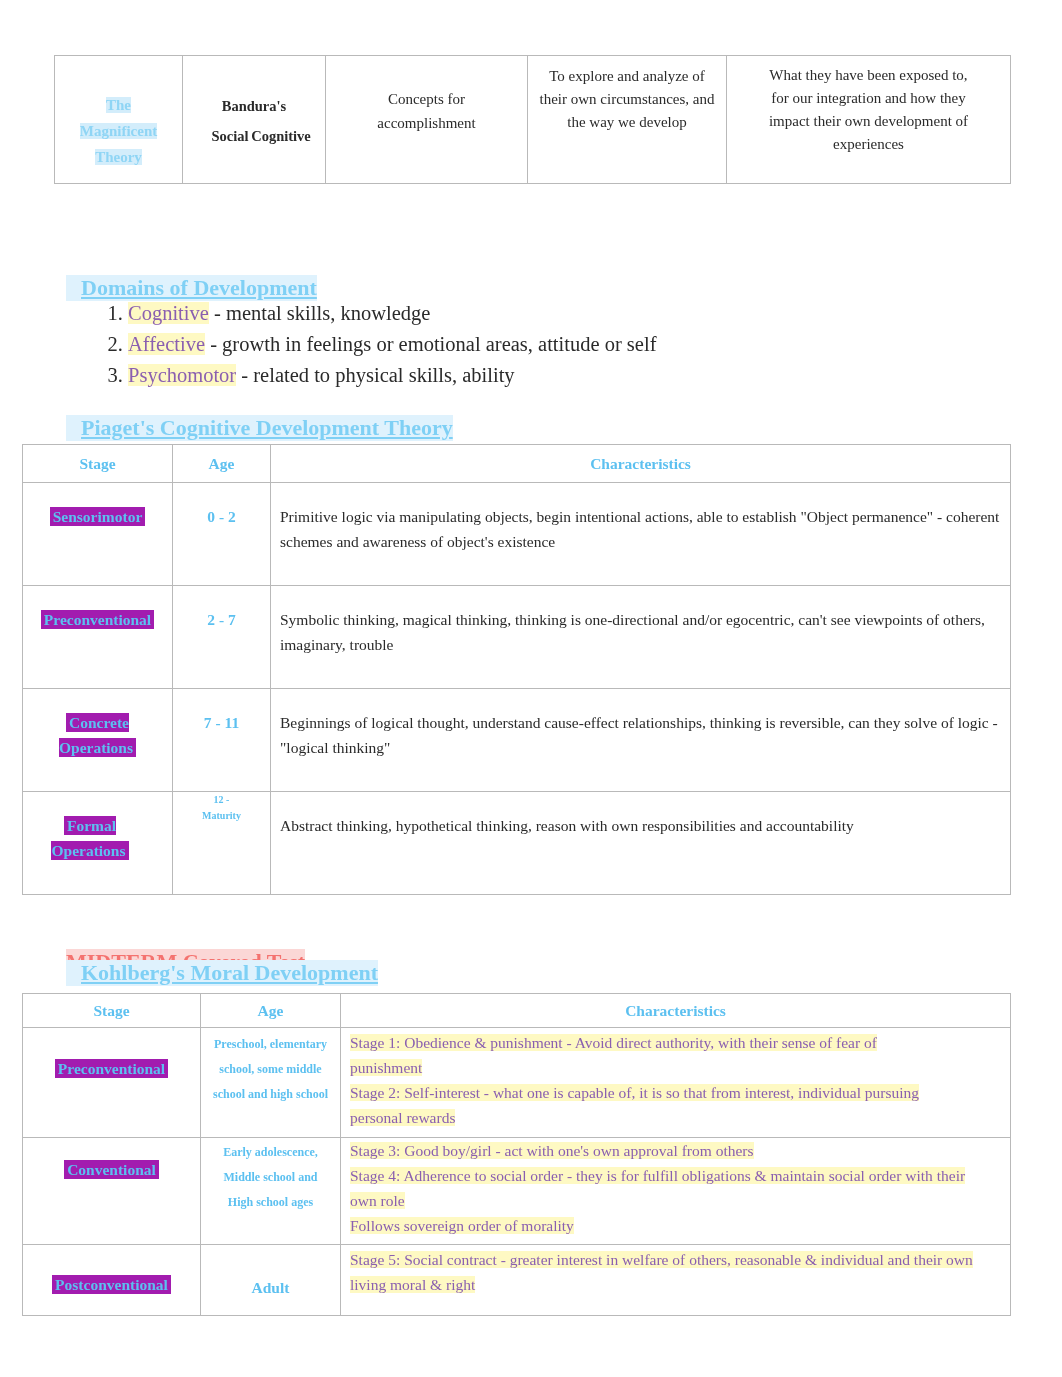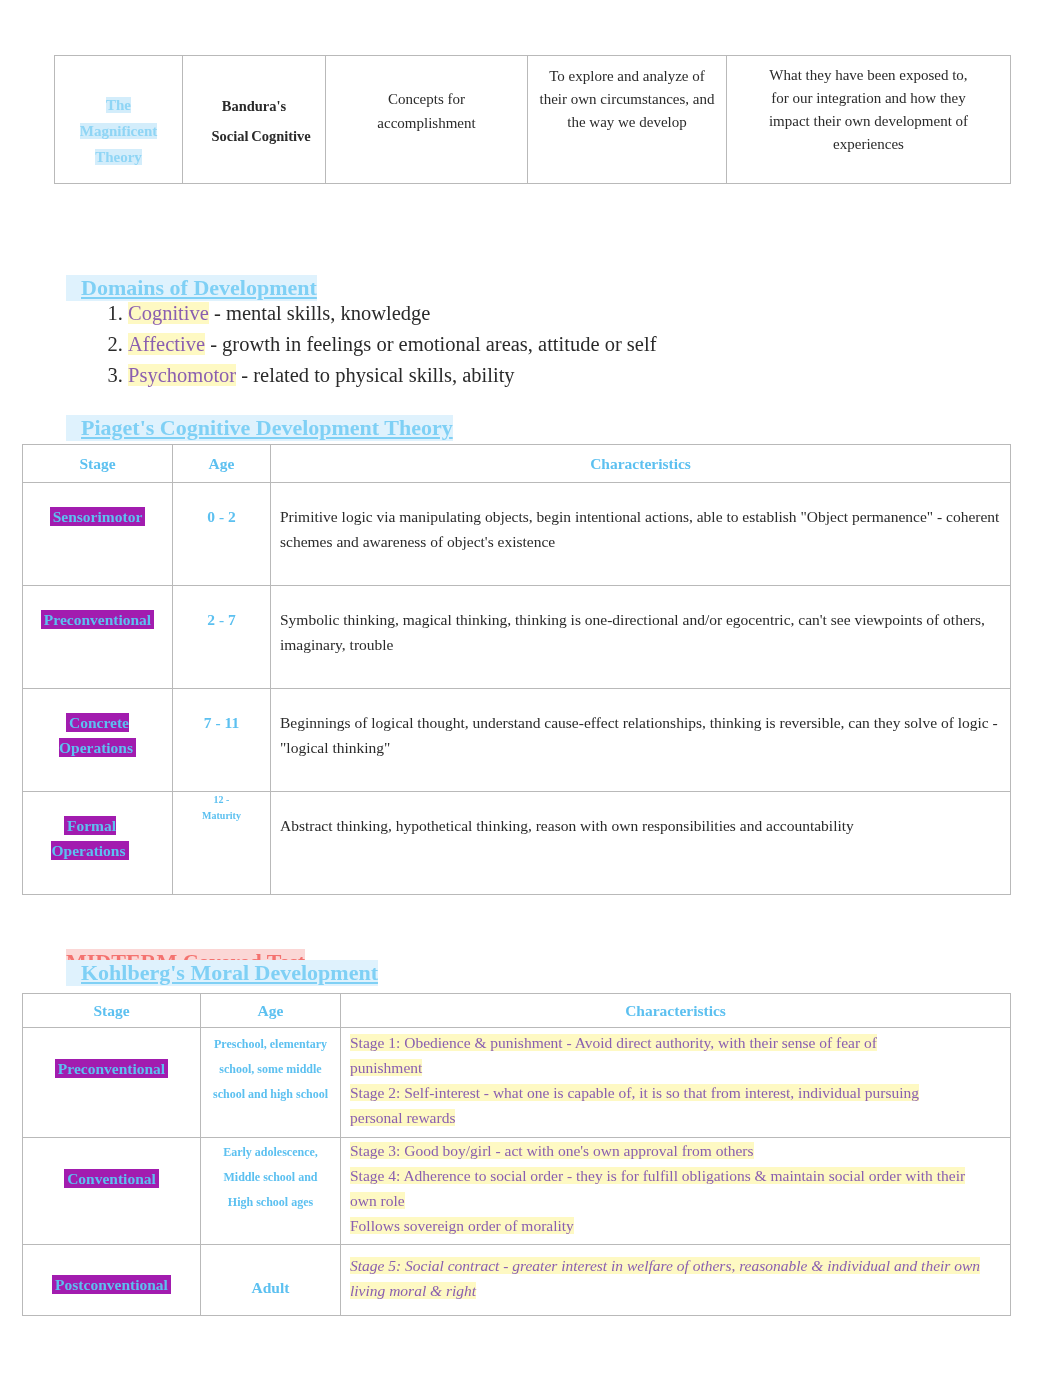--- a/index.html
+++ b/index.html
@@ -100,31 +100,31 @@
     </tr>
     <tr>
       <td class="ctr" style="padding-top:28px;"><span class="blue hlb">Preconventional</span></td>
       <td class="ctr"><span class="blue" style="font-size:12px">Preschool, elementary school, some middle school and high school</span></td>
       <td style="padding-right:58px;">
             <div><span class="hl-purple">Stage 1: Obedience &amp; punishment - Avoid direct authority, with their sense of fear of punishment</span></div>
             <div><span class="hl-purple">Stage 2: Self-interest - what one is capable of, it is so that from interest, individual pursuing personal rewards</span></div>
           </td>
     </tr>
     <tr>
-      <td class="ctr" style="padding-top:28px;"><span class="blue hlb">Conventional</span></td>
+      <td class="ctr" style="padding-top:19px;"><span class="blue hlb">Conventional</span></td>
       <td class="ctr" style="padding-top:0;"><span class="blue" style="font-size:12px">Early adolescence, Middle school and High school ages</span></td>
       <td style="padding-right:0;padding-top:0;">
             <div><span class="hl-purple">Stage 3: Good boy/girl - act with one's own approval from others</span></div>
             <div style="padding-right:20px;"><span class="hl-purple">Stage 4: Adherence to social order - they is for fulfill obligations &amp; maintain social order with their own role</span></div>
             <div><span class="hl-purple">Follows sovereign order of morality</span></div>
           </td>
     </tr>
     <tr>
       <td class="ctr" style="padding-top:27px;"><span class="blue hlb">Postconventional</span></td>
       <td class="ctr" style="padding-top:30px;margin-top:47px;"><span class="blue">Adult</span></td>
-      <td style="padding-top:8px;font-style:italic;">
+      <td style="padding-top:2px;">
             <div><span class="hl-purple">Stage 5: Social contract - greater interest in welfare of others, reasonable &amp; individual and their own living moral &amp; right</span></div>
           </td>
     </tr>
   </tbody>
     </table>
 
 </div>
 
 </body></html>

